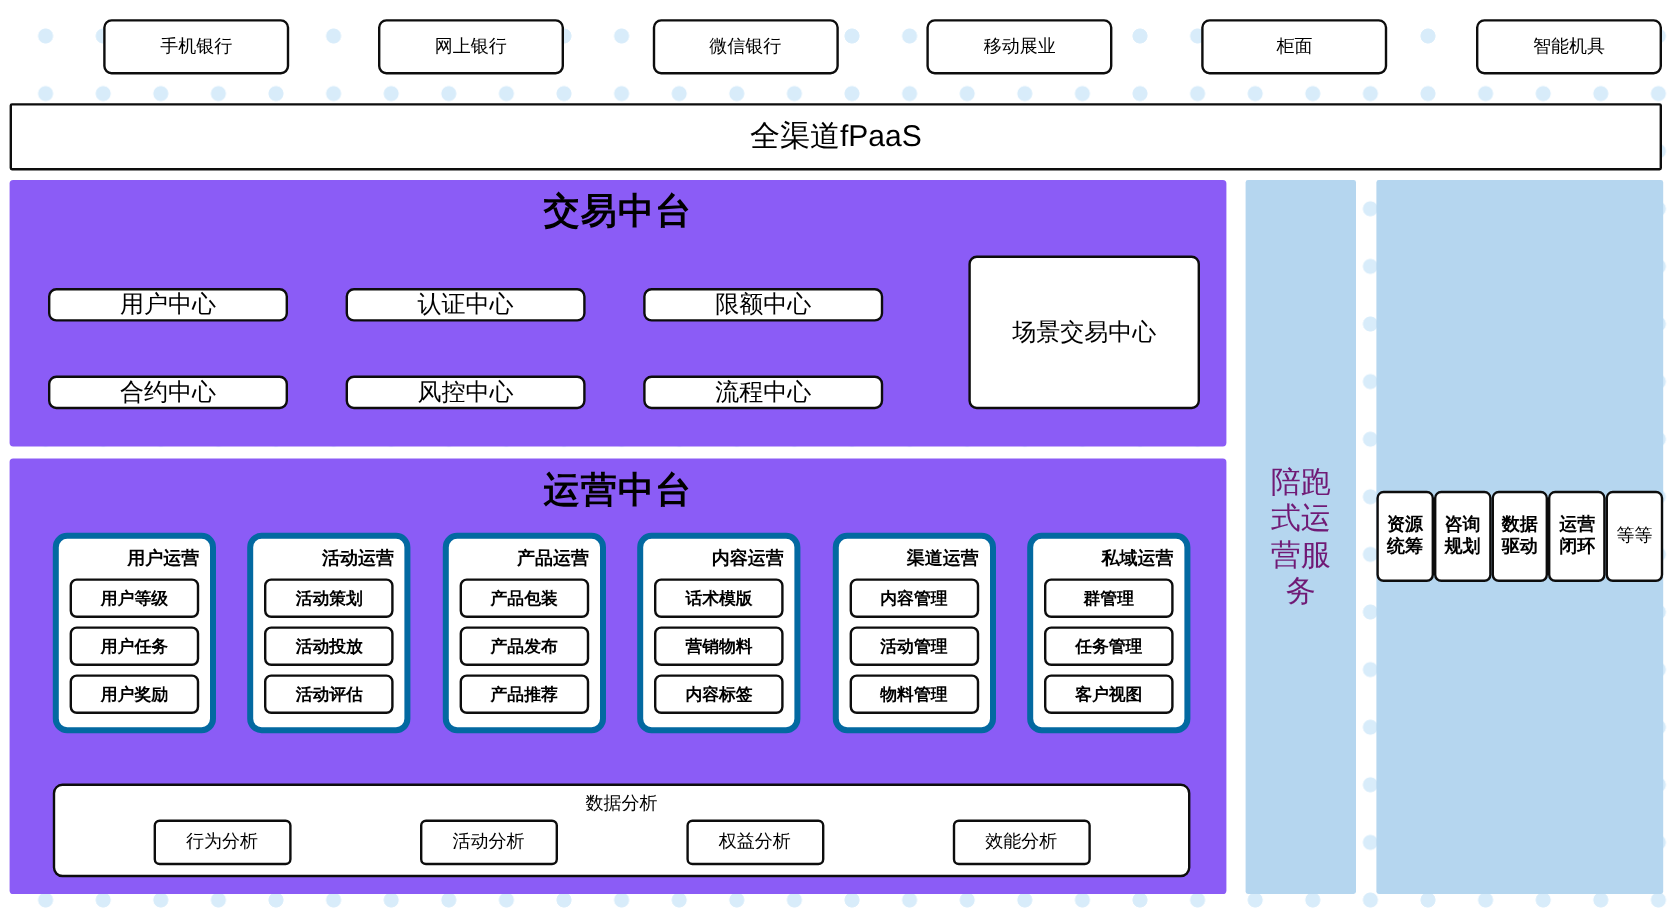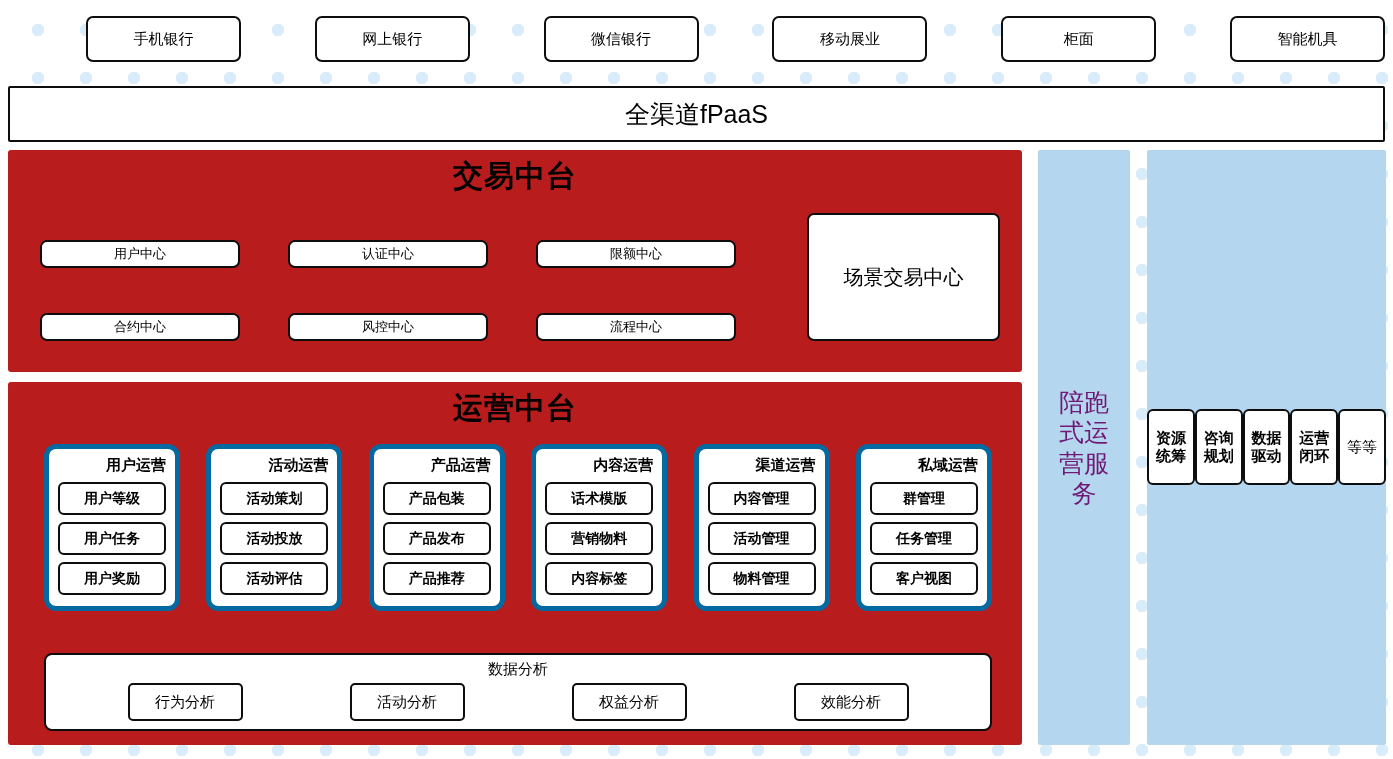--- a/index.html
+++ b/index.html
@@ -90,21 +90,21 @@
 
   #center-column {
     width: 1014px;
     flex: 0 0 1014px;
     display: flex;
     flex-direction: column;
     gap: 10px;
   }
 
   .cyan-panel {
-    background: #b91c1c;
+    background: #8b5cf6;
     border-radius: 3px;
     position: relative;
   }
 
   .panel-title {
     font-family: "Liberation Serif", "DejaVu Serif", serif;
     font-weight: 700;
     font-size: 30px;
     color: #000;
     text-align: center;
@@ -128,21 +128,21 @@
 
   #tx-left {
     flex: 1 1 auto;
     display: grid;
     grid-template-columns: repeat(3, 200px);
     grid-template-rows: 55px 55px;
     column-gap: 48px;
     row-gap: 18px;
   }
 
-  .tx-box { font-size: 13px; margin-top: 27px; }
+  .tx-box { font-size: 20px; margin-top: 27px; }
 
   #tx-scene {
     width: 193px;
     height: 128px;
     margin-left: 38px;
     font-size: 20px;
   }
 
   
   #operation-panel {

